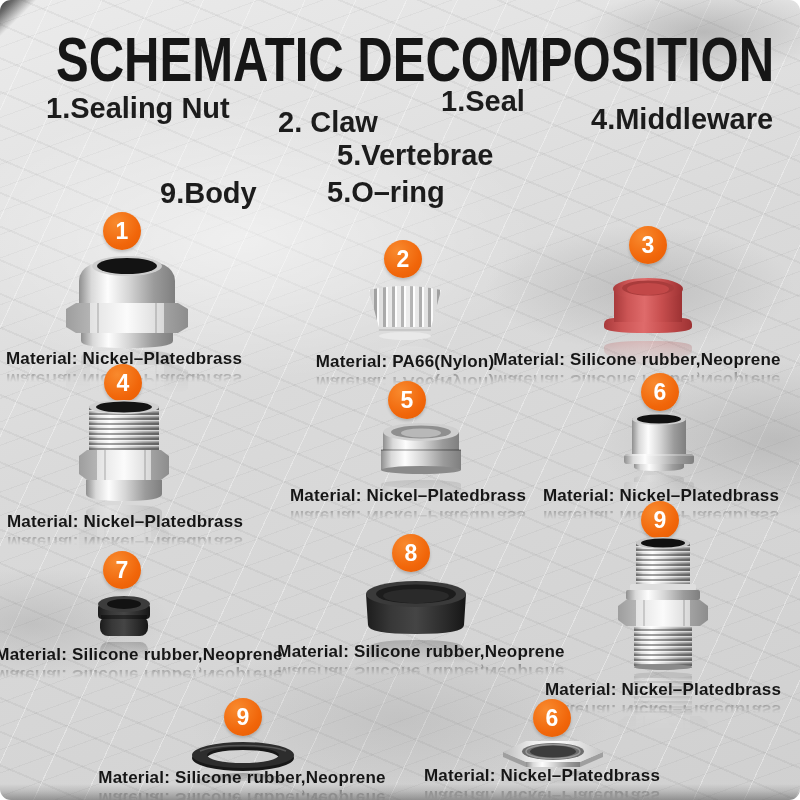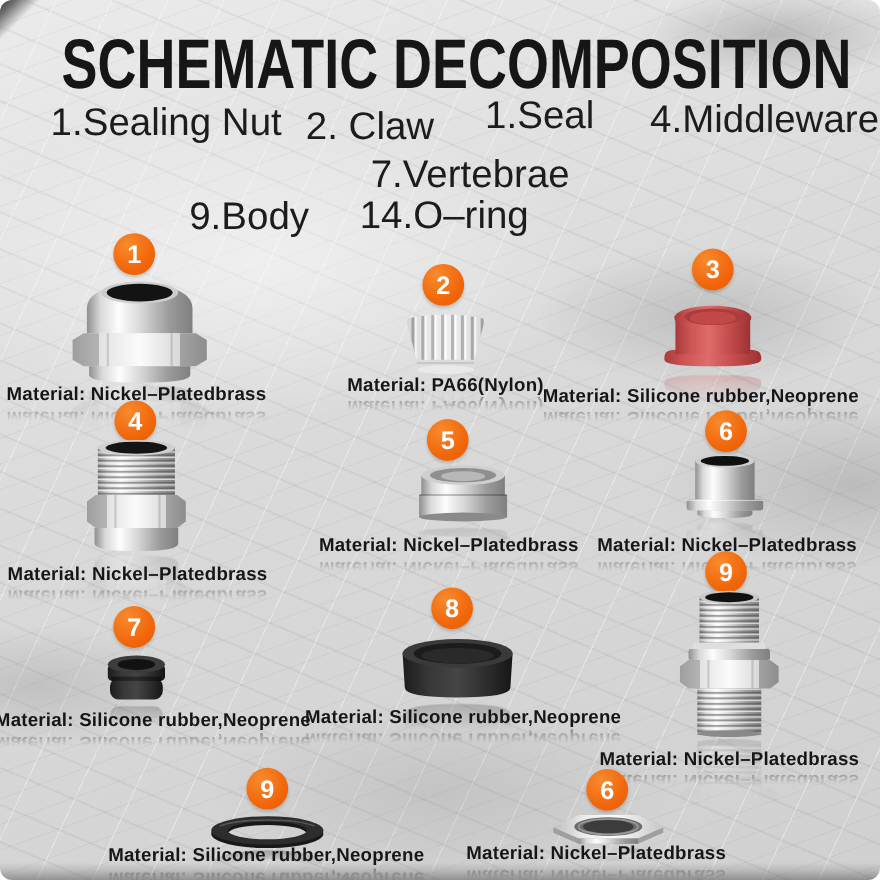--- a/index.html
+++ b/index.html
@@ -21,21 +21,21 @@
       repeating-linear-gradient(160deg, rgba(0,0,0,.035) 0 1px, transparent 1px 22px),
       linear-gradient(160deg,#ebebeb,#dadada 45%,#d0d0d0);
     border-radius: 11px;
   }
   .title{
     position:absolute;top:22px;left:0;width:800px;margin:0;text-align:center;
     font-size:57px;font-weight:700;letter-spacing:0px;color:#161616;
     transform:scale(.86,1.12);transform-origin:50% 0;white-space:nowrap;
   }
   .legend-item{
-    position:absolute;font-size:35px;font-weight:400;color:#1c1c1c;white-space:nowrap;
+    position:absolute;font-size:29px;font-weight:700;color:#1c1c1c;white-space:nowrap;
   }
   .badge{
     position:absolute;width:38px;height:38px;border-radius:50%;
     background:radial-gradient(circle at 35% 28%, #f88a2e, #f1660a 62%, #e55c03);
     display:flex;align-items:center;justify-content:center;
     color:#fff;font-weight:700;font-size:23px;line-height:1;
     box-shadow:0 2px 3px rgba(0,0,0,.18);
   }
   .art{
     position:absolute;
@@ -100,26 +100,26 @@
         <rect width="3" height="6" x="0" fill="rgba(125,125,125,0.55)"></rect>
         <rect width="2" height="6" x="3" fill="rgba(255,255,255,0.9)"></rect>
         <rect width="4" height="6" x="5" fill="rgba(228,228,228,0.6)"></rect>
       </pattern>
     </defs>
   </svg>
 
   <h1 class="title">SCHEMATIC DECOMPOSITION</h1>
 
   <span class="legend-item" style="left:46px;top:92px">1.Sealing Nut</span>
-  <span class="legend-item" style="left:278px;top:95px">2. Claw</span>
+  <span class="legend-item" style="left:278px;top:106px">2. Claw</span>
   <span class="legend-item" style="left:441px;top:85px">1.Seal</span>
-  <span class="legend-item" style="left:591px;top:89px">4.Middleware</span>
-  <span class="legend-item" style="left:337px;top:139px">7.Vertebrae</span>
-  <span class="legend-item" style="left:172px;top:177px">9.Body</span>
-  <span class="legend-item" style="left:327px;top:176px">14.O–ring</span>
+  <span class="legend-item" style="left:591px;top:103px">4.Middleware</span>
+  <span class="legend-item" style="left:337px;top:139px">5.Vertebrae</span>
+  <span class="legend-item" style="left:160px;top:177px">9.Body</span>
+  <span class="legend-item" style="left:327px;top:176px">5.O–ring</span>
 
   <div class="badge" style="left:103px;top:212px">
       <span>1</span>
     </div>
   <div class="art" style="left:62px;top:253px">
     <svg width="130" height="95" viewBox="0 0 130 95">
       <path d="M17,50 L17,28 Q17,6 65,6 Q113,6 113,28 L113,50 Z" fill="url(#gM)"></path>
       <ellipse cx="65" cy="13" rx="35" ry="10" fill="#cdcdcd"></ellipse>
       <ellipse cx="65" cy="13" rx="30" ry="8" fill="#131313"></ellipse>
       <polygon points="4,56 14,50 116,50 126,56 126,74 116,80 14,80 4,74" fill="url(#gHex)"></polygon>
@@ -135,21 +135,21 @@
     </div>
   <div class="art" style="left:365px;top:286px">
     <svg width="80" height="56" viewBox="0 0 80 56">
       <path d="M4,4 L14,42 Q14,47 40,47 Q66,47 66,42 L76,4 Q58,0 40,0 Q22,0 4,4 Z" fill="url(#gWht)"></path>
       <path d="M4,4 L14,42 Q14,47 40,47 Q66,47 66,42 L76,4 Q58,0 40,0 Q22,0 4,4 Z" fill="url(#pRib)"></path>
       <path d="M13,41 L67,41 L66,48 Q66,53 40,53 Q14,53 14,48 Z" fill="#dcdcdc"></path>
       <ellipse cx="40" cy="50" rx="26" ry="4" fill="#e9e9e9"></ellipse>
       <line x1="14" y1="44" x2="66" y2="44" stroke="rgba(0,0,0,.12)" stroke-width="1.5"></line>
     </svg>
   </div>
-  <div class="mat" style="left:405px;top:340px">Material: PA66(Nylon)</div>
+  <div class="mat" style="left:405px;top:352px">Material: PA66(Nylon)</div>
 
   <div class="badge" style="left:629px;top:226px">
       <span>3</span>
     </div>
   <div class="art" style="left:602px;top:274px">
     <svg width="92" height="62" viewBox="0 0 92 62">
       <ellipse cx="46" cy="49" rx="38" ry="8" fill="#3a1516"></ellipse>
       <path d="M2,50 Q2,44 12,44 L80,44 Q90,44 90,50 L90,53 Q90,59 46,59 Q2,59 2,53 Z" fill="url(#gRed)"></path>
       <rect x="12" y="14" width="68" height="34" fill="url(#gRed)"></rect>
       <ellipse cx="46" cy="15" rx="35" ry="11" fill="url(#gRed)"></ellipse>

